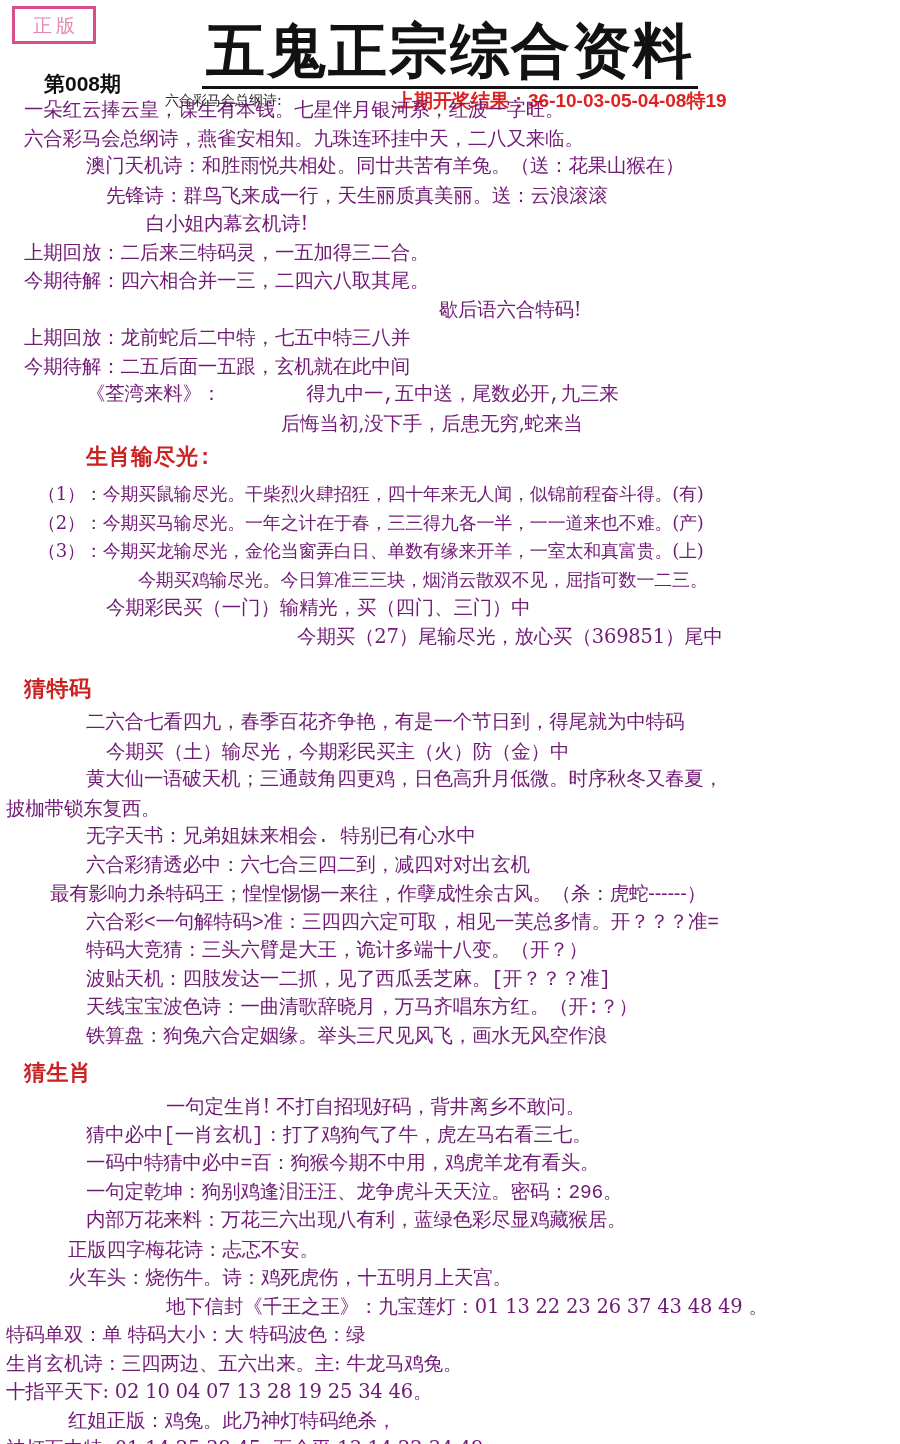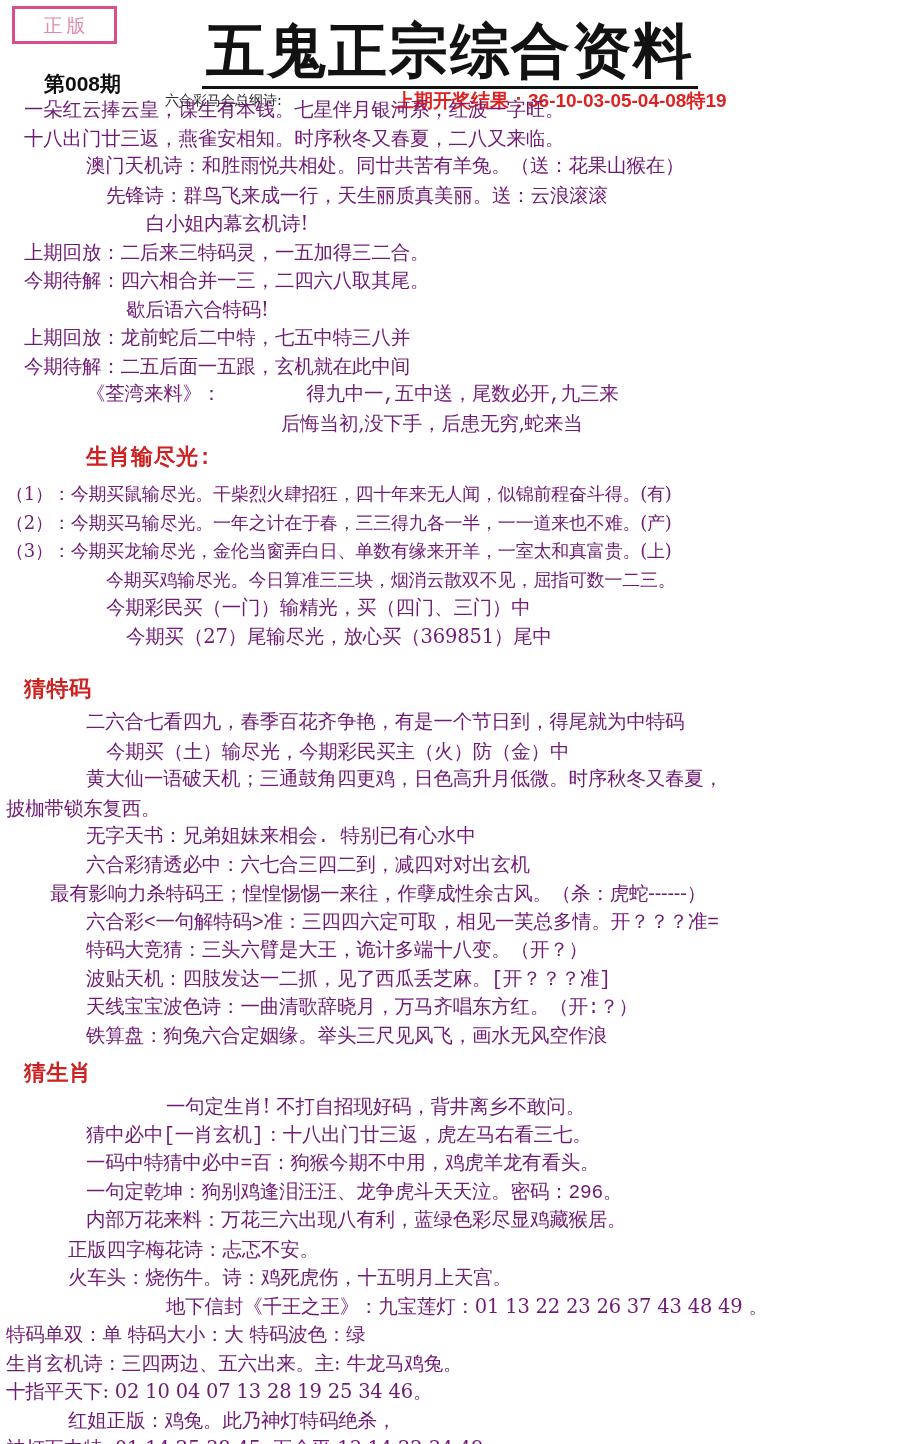--- a/index.html
+++ b/index.html
@@ -19,21 +19,21 @@
 
   
   .header {
     position: relative;
     height: 96px;
   }
   .badge {
     position: absolute;
     left: 12px;
     top: 6px;
-    width: 105px;
+    width: 84px;
     height: 38px;
     border: 3px solid #d94f8c;
     box-sizing: border-box;
     display: flex;
     align-items: center;
     justify-content: center;
   }
   .badge-text {
     font-family: "DejaVu Serif", "Liberation Serif", serif;
     font-size: 19px;
@@ -96,39 +96,39 @@
     position: relative;
     padding: 0 6px;
   }
   .ln {
     font-size: 19.5px;
     line-height: 28.5px;
     white-space: nowrap;
     color: #701a75;
     letter-spacing: -0.2px;
   }
-  .ln.sm { font-size: 18px; }
+  .ln.sm { font-size: 18px; margin-left: 32px; }
   .sec {
     color: #cc2222;
     font-size: 22px;
     font-weight: 700;
     line-height: 30px;
     white-space: nowrap;
     letter-spacing: 0.5px;
   }
   .gap-sm { height: 6px; }
   .gap-lg { height: 22px; }
 
   .i0  { padding-left: 0px; }
   .i1  { padding-left: 18px; }
   .i2  { padding-left: 44px; }
   .i3  { padding-left: 62px; }
   .i4  { padding-left: 80px; font-family: Liberation Mono, monospace; }
   .i5  { padding-left: 100px; }
-  .i6  { padding-left: 120px; }
+  .i6  { padding-left: 120px; text-align: center; }
   .i7  { padding-left: 140px; }
   .i8  { padding-left: 160px; }
   .i12 { padding-left: 275px; }
 </style>
 </head>
 <body>
 
 <div class="header">
 
   <div class="badge">
@@ -142,21 +142,21 @@
   </div>
 
   <div class="subhead-poem">六合彩马会总纲诗:</div>
 
   <div class="result">上期开奖结果：36-10-03-05-04-08特19</div>
 </div>
 
 <div class="doc">
 
   <div class="ln i1">一朵红云捧云皇，谋生有本钱。七星伴月银河系，红波一字旺。</div>
-  <div class="ln i1">十八出门廿三返，燕雀安相知。时序秋冬又春夏，二八又来临。</div>
+  <div class="ln i1">六合彩马会总纲诗，燕雀安相知。九珠连环挂中天，二八又来临。</div>
   <div class="ln i4">澳门天机诗：和胜雨悦共相处。同廿共苦有羊兔。（送：花果山猴在）</div>
   <div class="ln i5">先锋诗：群鸟飞来成一行，天生丽质真美丽。送：云浪滚滚</div>
   <div class="ln i7">白小姐内幕玄机诗!</div>
   <div class="ln i1">上期回放：二后来三特码灵，一五加得三二合。</div>
   <div class="ln i1">今期待解：四六相合并一三，二四六八取其尾。</div>
   <div class="ln i6">歇后语六合特码!</div>
   <div class="ln i1">上期回放：龙前蛇后二中特，七五中特三八并</div>
   <div class="ln i1">今期待解：二五后面一五跟，玄机就在此中间</div>
 
   <div class="ln i4">
@@ -192,21 +192,21 @@
   <div class="ln i4">特码大竞猜：三头六臂是大王，诡计多端十八变。（开？）</div>
   <div class="ln i4">波贴天机：四肢发达一二抓，见了西瓜丢芝麻。[开？？？准]</div>
   <div class="ln i4">天线宝宝波色诗：一曲清歌辞晓月，万马齐唱东方红。（开:？）</div>
   <div class="ln i4">铁算盘：狗兔六合定姻缘。举头三尺见风飞，画水无风空作浪</div>
 
   <div class="gap-sm"></div>
   <div class="sec i1">猜生肖</div>
   <div class="gap-sm"></div>
 
   <div class="ln i8">一句定生肖! 不打自招现好码，背井离乡不敢问。</div>
-  <div class="ln i4">猜中必中[一肖玄机]：十八出门廿三返，虎左马右看三七。</div>
+  <div class="ln i4">猜中必中[一肖玄机]：打了鸡狗气了牛，虎左马右看三七。</div>
   <div class="ln i4">一码中特猜中必中=百：狗猴今期不中用，鸡虎羊龙有看头。</div>
   <div class="ln i4">一句定乾坤：狗别鸡逢泪汪汪、龙争虎斗天天泣。密码：296。</div>
   <div class="ln i4">内部万花来料：万花三六出现八有利，蓝绿色彩尽显鸡藏猴居。</div>
   <div class="ln i3">正版四字梅花诗：忐忑不安。</div>
   <div class="ln i3">火车头：烧伤牛。诗：鸡死虎伤，十五明月上天宫。</div>
   <div class="ln i8">地下信封《千王之王》：九宝莲灯：01 13 22 23 26 37 43 48 49 。</div>
   <div class="ln i0">特码单双：单 特码大小：大 特码波色：绿</div>
   <div class="ln i0">生肖玄机诗：三四两边、五六出来。主: 牛龙马鸡兔。</div>
   <div class="ln i0">十指平天下: 02 10 04 07 13 28 19 25 34 46。</div>
   <div class="ln i3">红姐正版：鸡兔。此乃神灯特码绝杀，</div>

